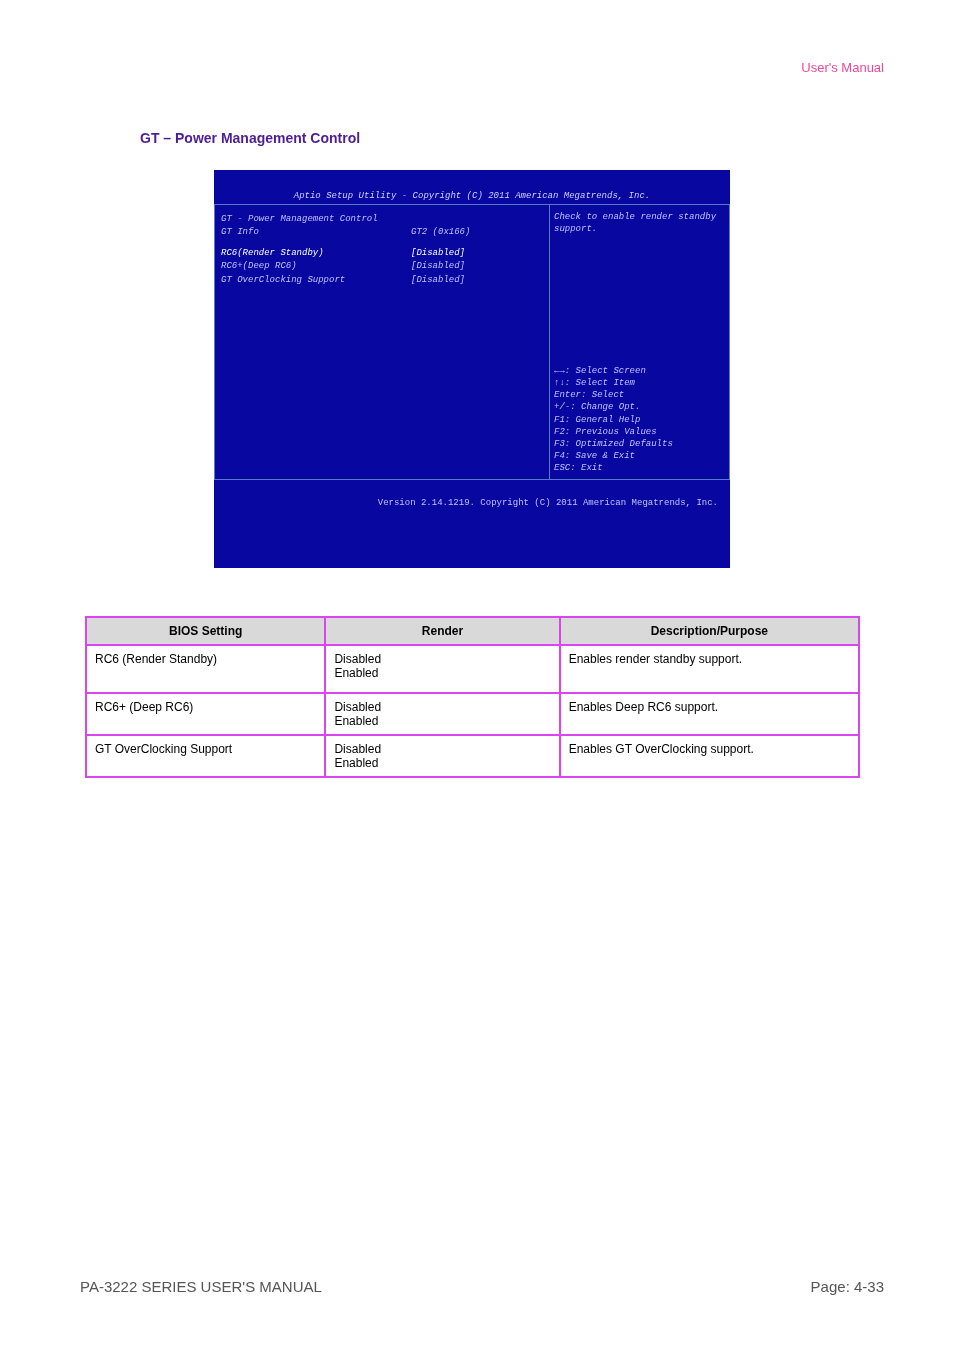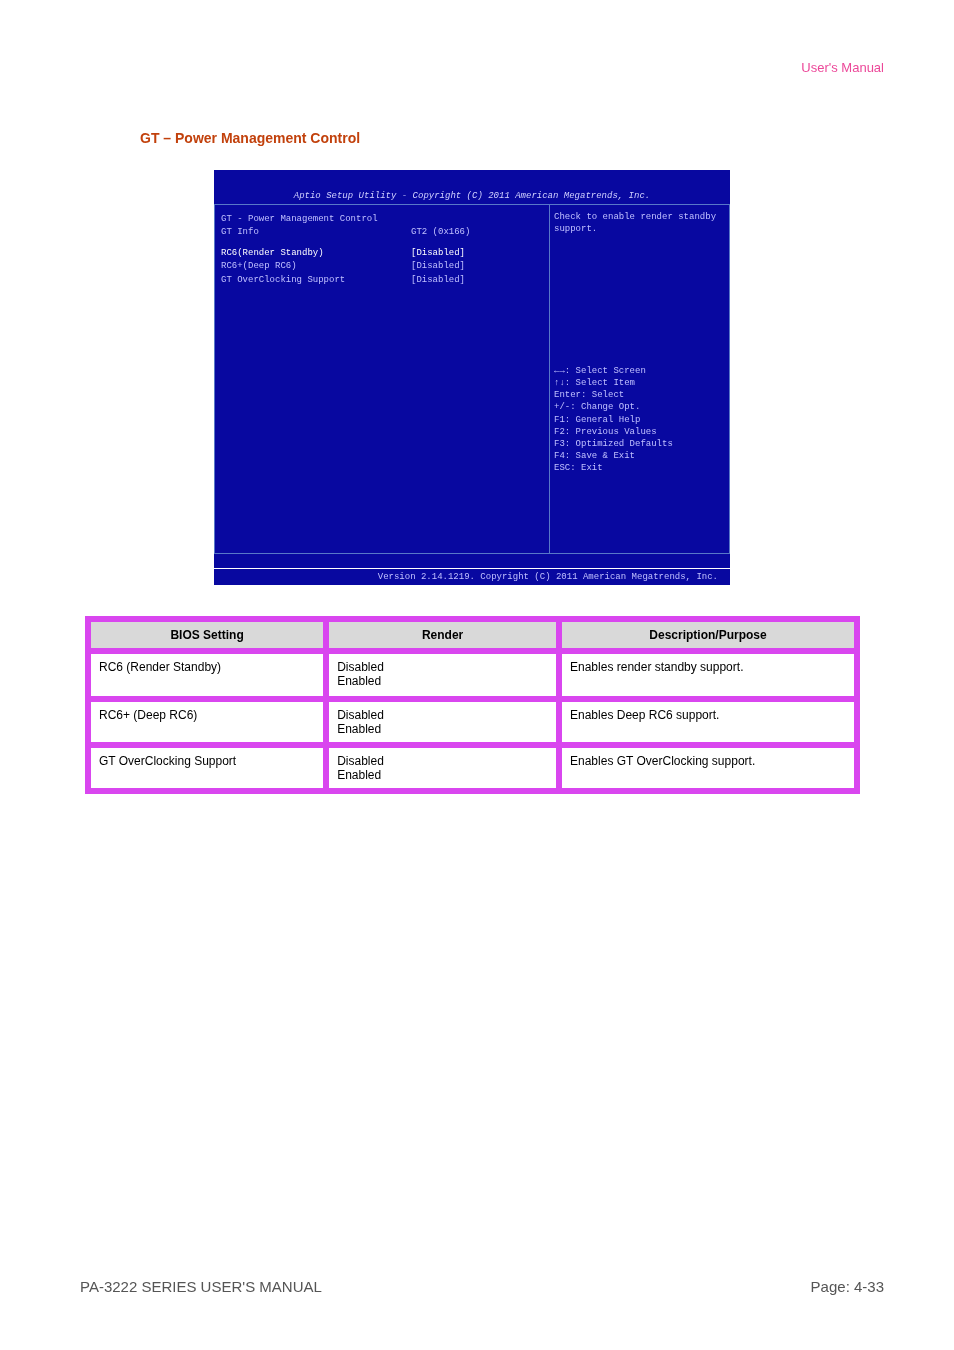--- a/index.html
+++ b/index.html
@@ -17,21 +17,21 @@
     font-size: 13px;
     color: #ec4899;
     text-align: left;
   }
   .section-title {
     position: absolute;
     top: 130px;
     left: 140px;
     font-size: 14px;
     font-weight: bold;
-    color: #c2410c;
+    color: #4c1d95;
   }
   .bios-screenshot {
     position: absolute;
     top: 170px;
     left: 214px;
     width: 516px;
     height: 398px;
     font-family: 'Courier New', monospace;
     font-size: 9px;
     background: #0808a0;
@@ -52,21 +52,22 @@
     padding: 1px 6px;
     margin-left: 12px;
     margin-top: 2px;
   }
   .bios-tab-row {
     text-align: right;
     padding-left: 0;
   }
   .bios-body {
     display: flex;
-    height: 350px;
+    height: 276px;
+    font-style: italic;
   }
   .bios-left {
     width: 335px;
     background: #0808a0;
     color: #c0c0ff;
     padding: 8px 6px;
     border: 1px solid #5878c8;
     border-right: none;
     position: relative;
   }
@@ -94,21 +95,21 @@
   }
   .options-table {
     position: absolute;
     top: 616px;
     left: 85px;
     width: 775px;
     border-collapse: collapse;
     font-size: 12px;
   }
   .options-table th, .options-table td {
-    border: 6px solid #d946ef;
+    border: 2px solid #d946ef;
     padding: 6px 8px;
     text-align: left;
     vertical-align: top;
   }
   .options-table th {
     background: #d9d9d9;
     font-weight: bold;
     text-align: center;
     height: 28px;
   }

